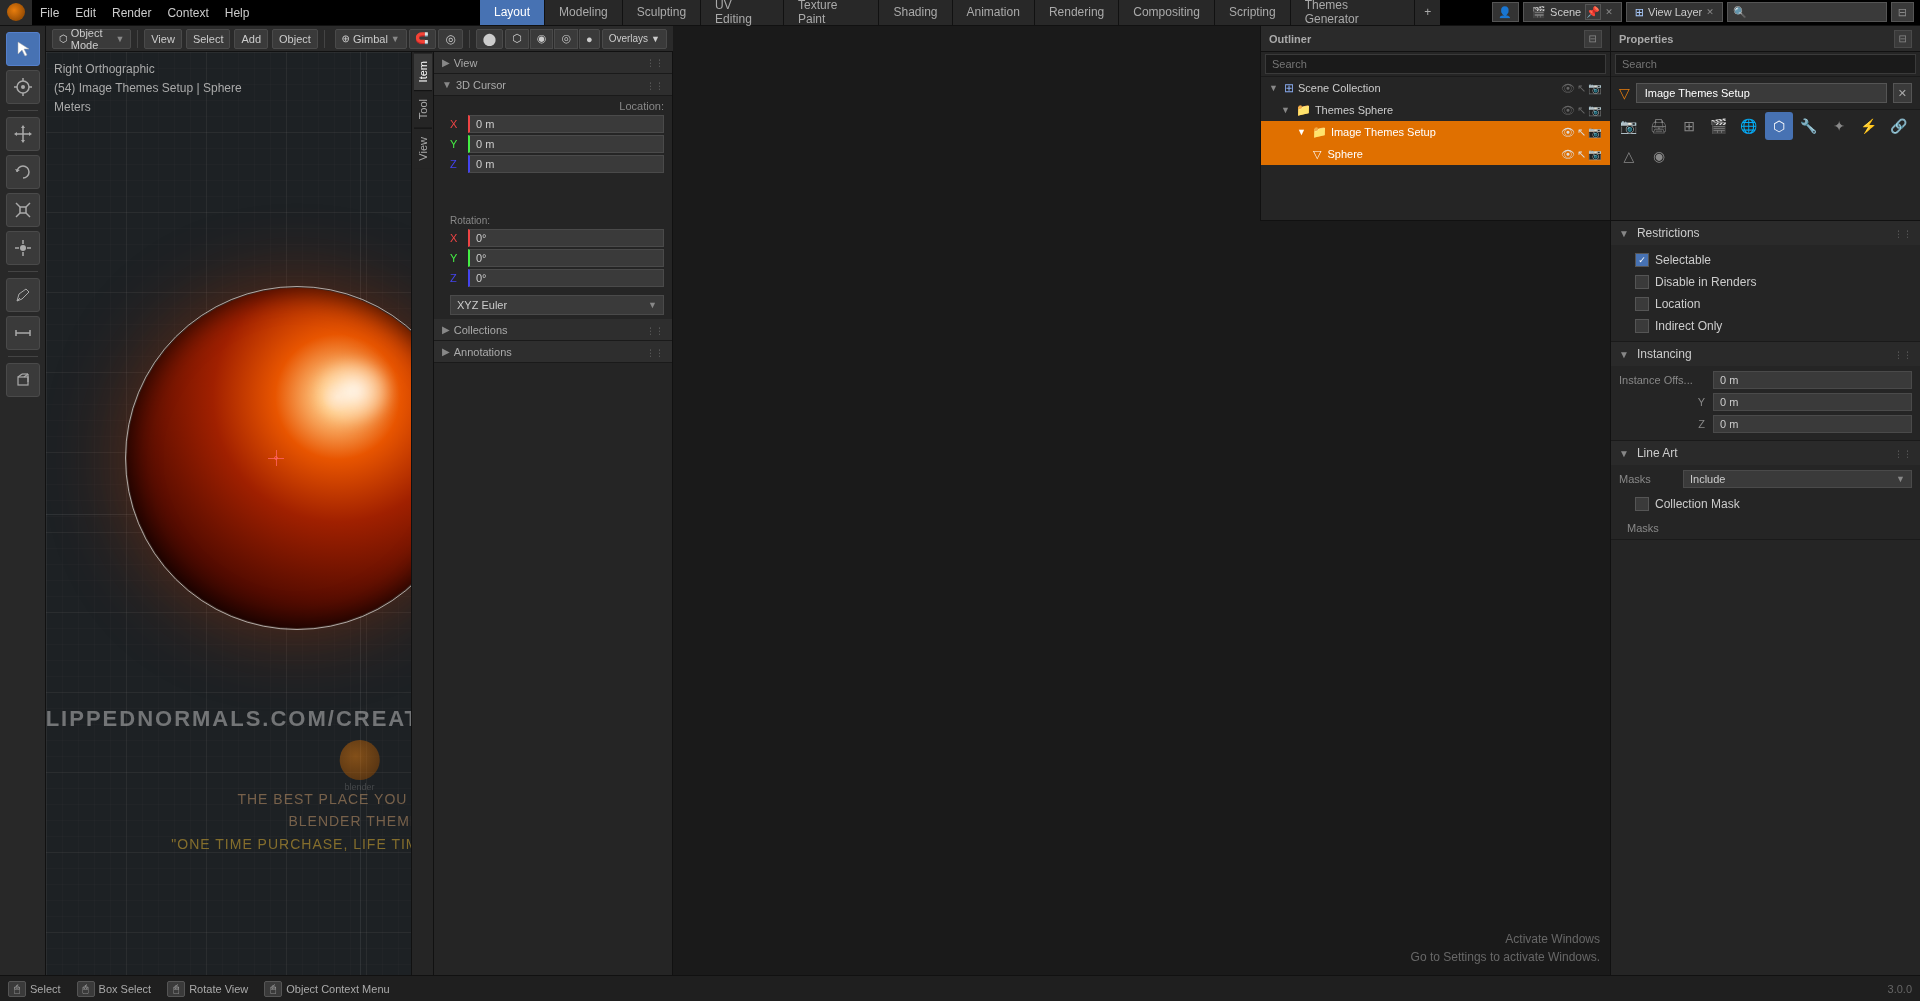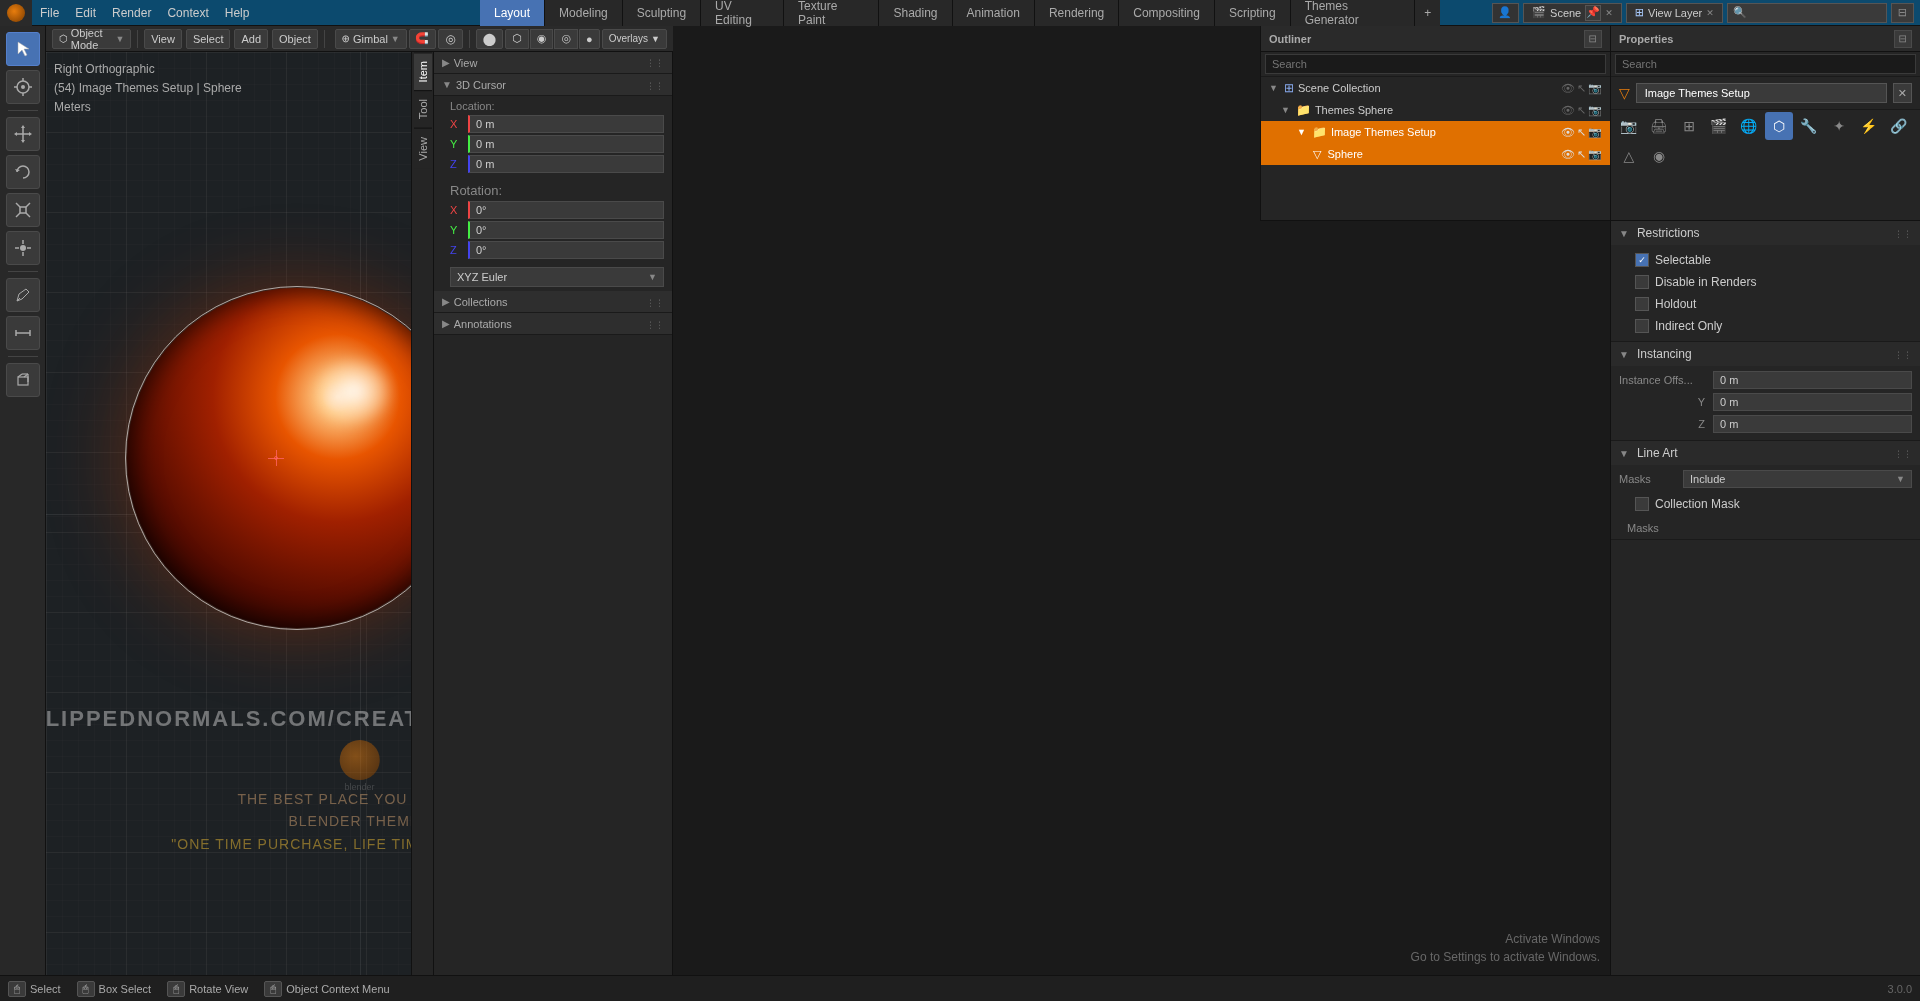--- a/index.html
+++ b/index.html
@@ -12,23 +12,23 @@
       color: #cccccc;
       overflow: hidden;
       position: relative;
     }
 
     
     .top-menubar {
       position: absolute;
       top: 0; left: 0; right: 0;
       height: 26px;
-      background: #0c4a6e;
-      display: flex;
-      align-items: center;
+      background: #000000;
+      display: flex;
+      align-items: flex-end;
       border-bottom: 1px solid #111;
       z-index: 100;
     }
     .menubar-logo {
       width: 32px;
       height: 26px;
       display: flex;
       align-items: center;
       justify-content: center;
       background: #2a2a2a;
@@ -807,37 +807,37 @@
 
   <div class="npanel-section-hdr">
     <span class="expand-arrow">▼</span>
     <span>3D Cursor</span>
     <div style="margin-left:auto;">
       <span style="font-size:9px; color:#666;">⋮⋮</span>
     </div>
   </div>
 
   <div style="padding:4px 8px 4px 16px; background:#252525;">
-    <div style="font-size:11px; color:#888; margin-bottom:3px;">Location:</div>
+    <div style="font-size:11px; color:#888; margin-bottom:3px;text-align:right;">Location:</div>
     <div style="display:flex; align-items:center; height:18px; gap:4px; margin-bottom:2px;">
       <span style="font-size:11px; color:#e44; width:14px;">X</span>
       <div class="npanel-val x" style="border-left:2px solid #e44;">0 m</div>
     </div>
     <div style="display:flex; align-items:center; height:18px; gap:4px; margin-bottom:2px;">
       <span style="font-size:11px; color:#4e4; width:14px;">Y</span>
       <div class="npanel-val y" style="border-left:2px solid #4e4;">0 m</div>
     </div>
     <div style="display:flex; align-items:center; height:18px; gap:4px; margin-bottom:2px;">
       <span style="font-size:11px; color:#44e; width:14px;">Z</span>
       <div class="npanel-val z" style="border-left:2px solid #44e;">0 m</div>
     </div>
   </div>
 
   <div style="padding:4px 8px 4px 16px; background:#252525;">
-    <div style="font-size:13px; color:#888; margin-bottom:3px;">Rotation:</div>
+    <div style="font-size:10px; color:#888; margin-bottom:3px;margin-top:32px;">Rotation:</div>
     <div style="display:flex; align-items:center; height:18px; gap:4px; margin-bottom:2px;">
       <span style="font-size:11px; color:#e44; width:14px;">X</span>
       <div class="npanel-val" style="border-left:2px solid #e44;">0°</div>
     </div>
     <div style="display:flex; align-items:center; height:18px; gap:4px; margin-bottom:2px;">
       <span style="font-size:11px; color:#4e4; width:14px;">Y</span>
       <div class="npanel-val" style="border-left:2px solid #4e4;">0°</div>
     </div>
     <div style="display:flex; align-items:center; height:18px; gap:4px; margin-bottom:2px;">
       <span style="font-size:11px; color:#44e; width:14px;">Z</span>
@@ -977,21 +977,21 @@
       <div class="prop-checkbox-row">
         <div class="prop-checkbox checked"></div>
         <span>Selectable</span>
       </div>
       <div class="prop-checkbox-row">
         <div class="prop-checkbox"></div>
         <span>Disable in Renders</span>
       </div>
       <div class="prop-checkbox-row">
         <div class="prop-checkbox"></div>
-        <span>Holdout</span>
+        <span>Location</span>
       </div>
       <div class="prop-checkbox-row">
         <div class="prop-checkbox"></div>
         <span>Indirect Only</span>
       </div>
     </div>
   </div>
 
   <div class="prop-section">
     <div class="prop-section-header">

